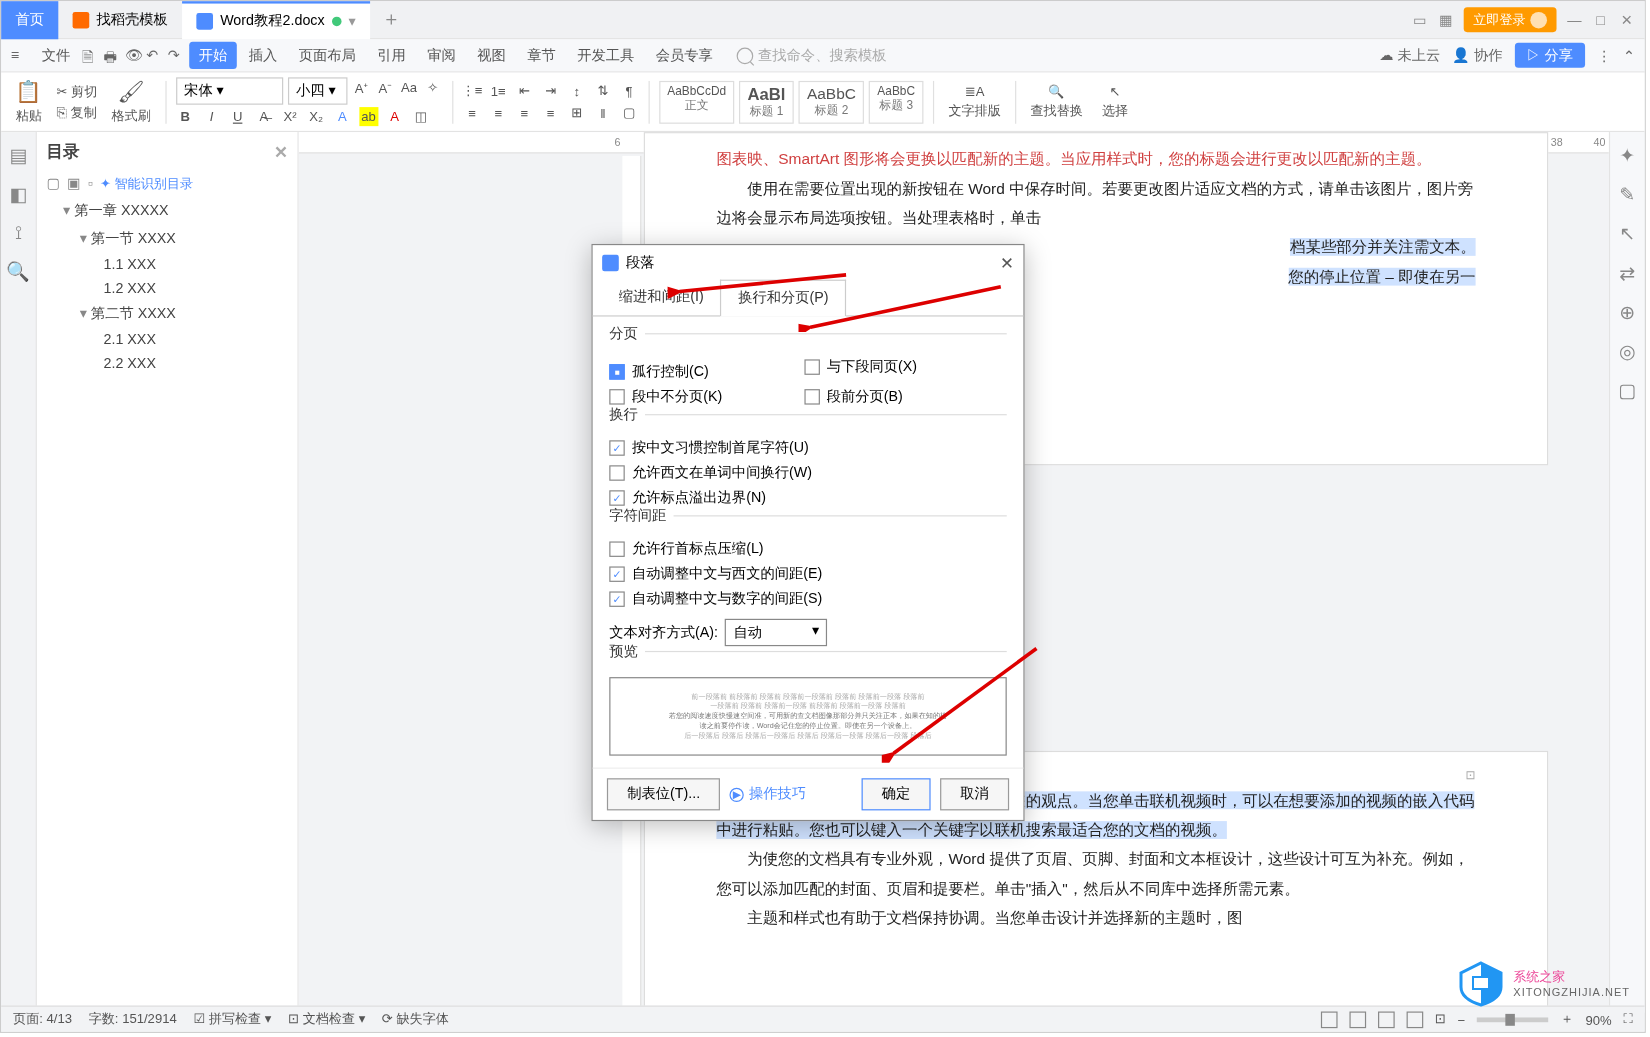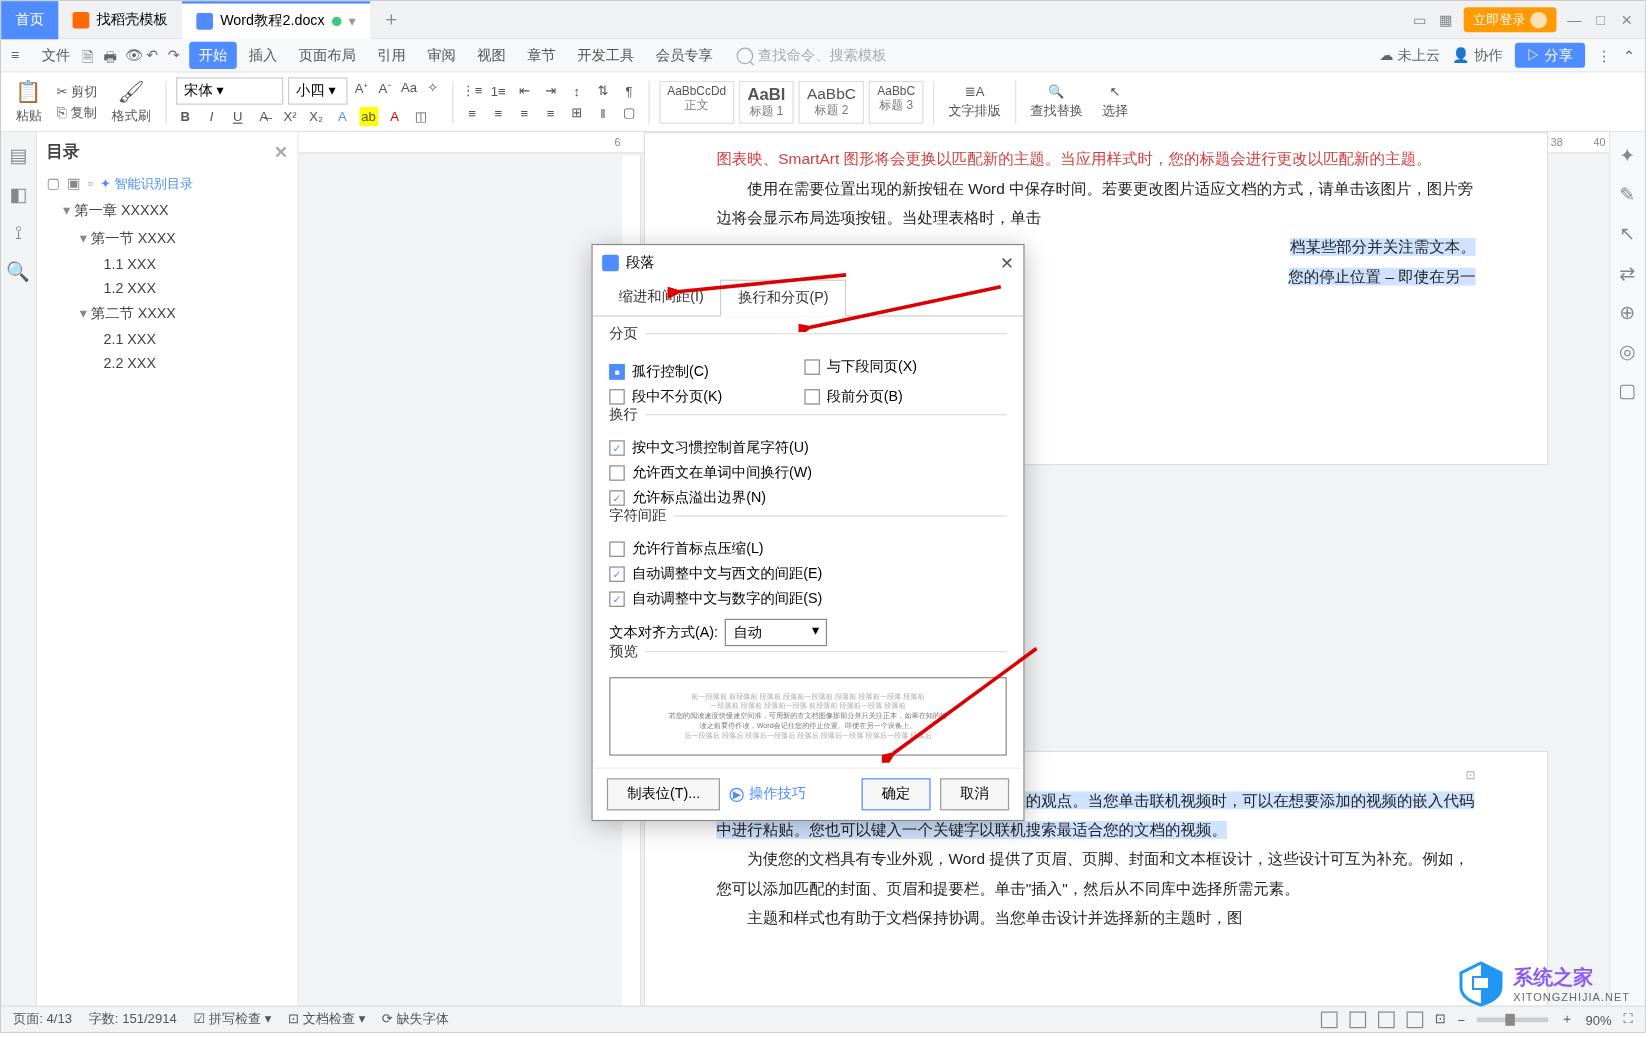--- a/index.html
+++ b/index.html
@@ -94,21 +94,21 @@
 .arrow { position: absolute; pointer-events: none; }
 
 
 .statusbar { position: absolute; bottom: 0; left: 0; right: 0; height: 22px; background: #f2f3f5; border-top: 1px solid #ddd; display: flex; align-items: center; font-size: 11px; color: #555; padding: 0 10px; gap: 14px; }
 .statusbar .right { margin-left: auto; display: flex; align-items: center; gap: 10px; }
 .sb-ico { width: 14px; height: 14px; border: 1px solid #888; }
 
 
 .watermark { position: absolute; right: 20px; bottom: 30px; display: flex; align-items: center; gap: 8px; }
 .wm-logo { width: 48px; height: 48px; }
-.wm-text { font-size: 20px; font-weight: 700; color: #8b5cf6; }
+.wm-text { font-size: 13px; font-weight: 400; color: #ec4899; }
 .wm-sub { font-size: 11px; color: #666; letter-spacing: 1px; }
 
 .outer { position: absolute; inset: 0; background: #fff; }
 .scaled { transform: scale(1.19); transform-origin: top left; }
 </style>
 </head>
 <body>
 
 <div class="outer">
 <div class="scaled">

